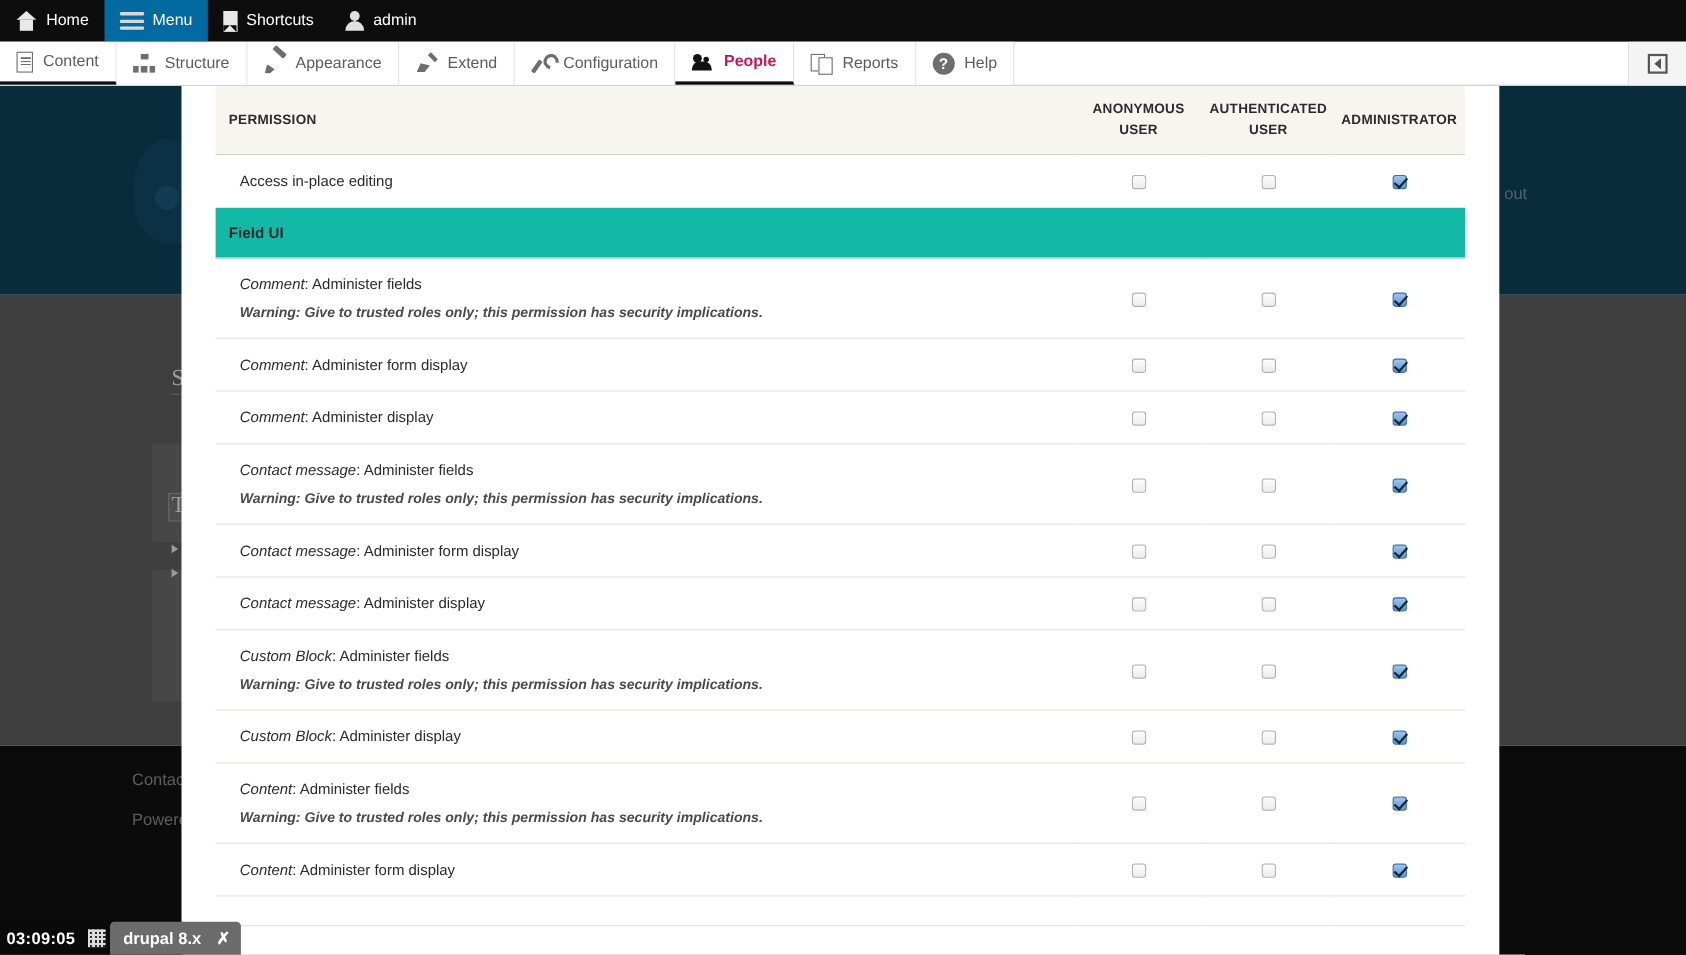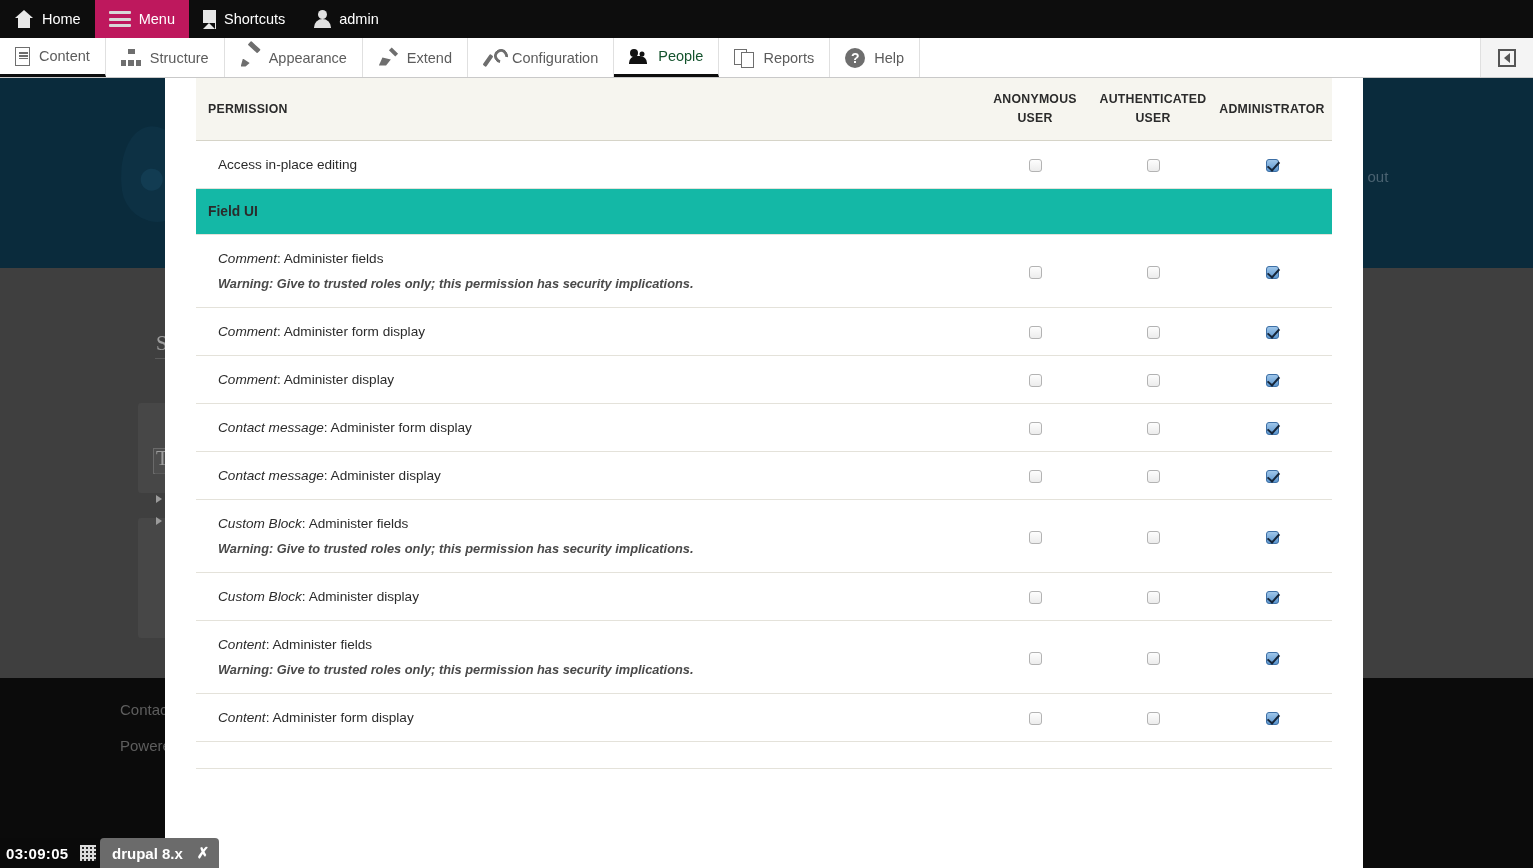--- a/index.html
+++ b/index.html
@@ -110,21 +110,21 @@
   .ab-item {
     display: flex;
     align-items: center;
     gap: 8px;
     padding: 0 14px;
     color: #ffffff;
     font-size: 14.5px;
     font-weight: normal;
     cursor: pointer;
   }
-  .ab-item.active { background: #be185d; }
+  .ab-item.active { background: #0369a1; }
 
   
   .ico { display: inline-block; flex: 0 0 auto; }
   .ico-home { width: 20px; height: 18px; position: relative; }
   .ico-home:before {
     content: "";
     position: absolute; top: 0; left: 1px;
     width: 0; height: 0;
     border-left: 9px solid transparent;
     border-right: 9px solid transparent;
@@ -172,21 +172,21 @@
     display: flex;
     align-items: center;
     gap: 9px;
     padding: 0 15px;
     border-right: 1px solid #e0e0e0;
     color: #5c5c5c;
     font-size: 14.5px;
     cursor: pointer;
     background: #fff;
   }
-  .tb-item.active { color: #14532d; font-weight: normal; border-bottom: 3px solid #0d0d0d; }
+  .tb-item.active { color: #be185d; font-weight: bold; border-bottom: 3px solid #0d0d0d; }
   .tb-item.first-active { border-bottom: 3px solid #0d0d0d; }
   .tb-spacer { flex: 1 1 auto; border-right: 1px solid #e0e0e0; }
   .tb-collapse {
     display: flex; align-items: center; justify-content: center;
     width: 52px; background: #f4f4f4; cursor: pointer;
   }
   .tb-collapse .box {
     width: 18px; height: 18px;
     border: 2px solid #555;
     display: flex; align-items: center; justify-content: center;
@@ -462,20 +462,26 @@
           <td class="td-check"><span class="cb"></span></td>
           <td class="td-check"><span class="cb checked"></span></td>
         </tr>
         <tr>
           <td class="td-perm"><span class="pm-title"><em>Comment</em><span>: Administer display</span></span></td>
           <td class="td-check"><span class="cb"></span></td>
           <td class="td-check"><span class="cb"></span></td>
           <td class="td-check"><span class="cb checked"></span></td>
         </tr>
         <tr>
+          <td class="td-perm"><span class="pm-title"><em>Contact message</em><span>: Administer fields</span></span><span class="pm-warn">Warning: Give to trusted roles only; this permission has security implications.</span></td>
+          <td class="td-check"><span class="cb"></span></td>
+          <td class="td-check"><span class="cb"></span></td>
+          <td class="td-check"><span class="cb checked"></span></td>
+        </tr>
+        <tr>
           <td class="td-perm"><span class="pm-title"><em>Contact message</em><span>: Administer form display</span></span></td>
           <td class="td-check"><span class="cb"></span></td>
           <td class="td-check"><span class="cb"></span></td>
           <td class="td-check"><span class="cb checked"></span></td>
         </tr>
         <tr>
           <td class="td-perm"><span class="pm-title"><em>Contact message</em><span>: Administer display</span></span></td>
           <td class="td-check"><span class="cb"></span></td>
           <td class="td-check"><span class="cb"></span></td>
           <td class="td-check"><span class="cb checked"></span></td>

